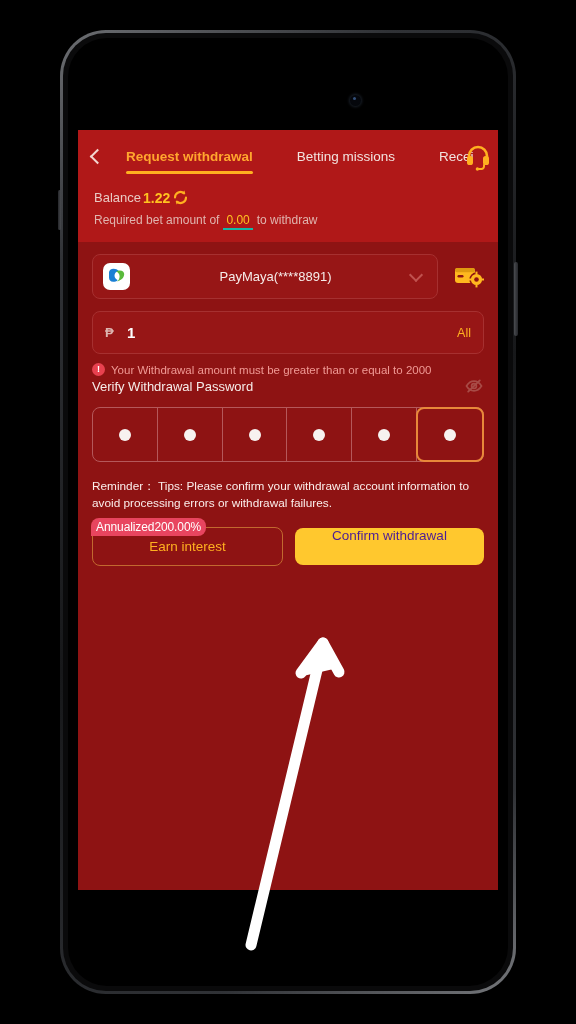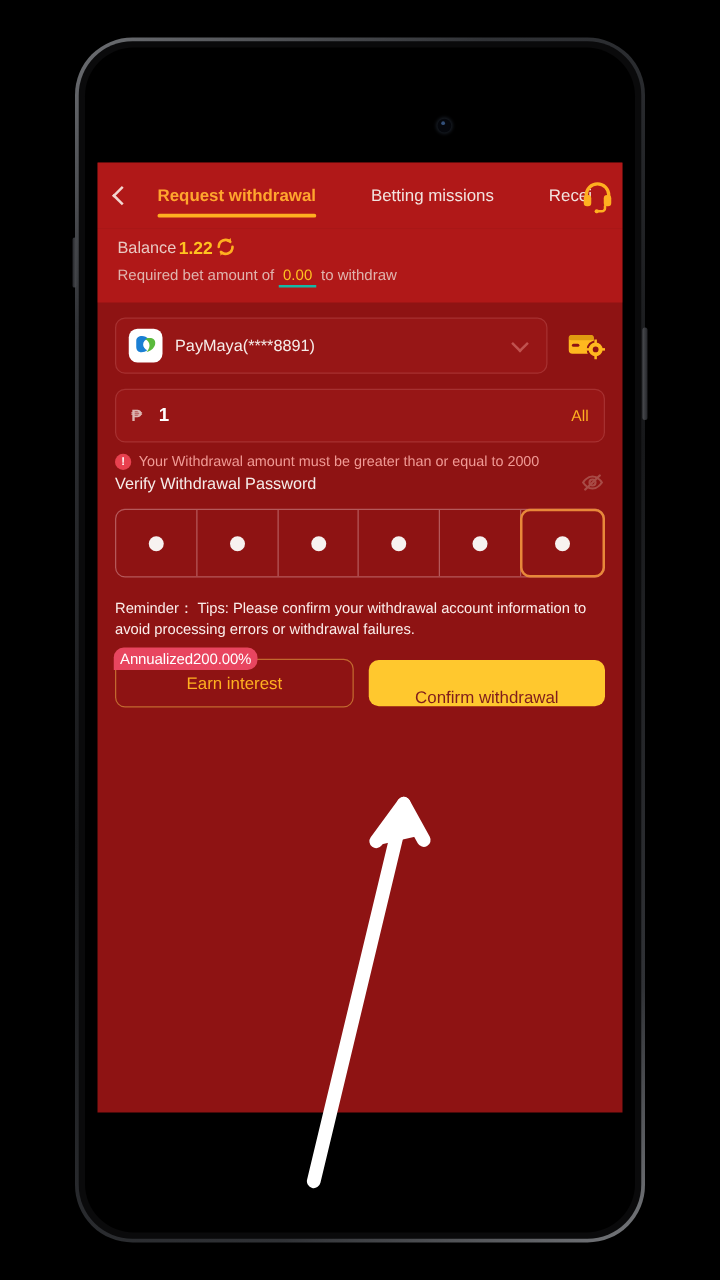--- a/index.html
+++ b/index.html
@@ -178,21 +178,21 @@
   }
   #required-bet-amount {
     color: #ffc220;
     border-bottom: 2px solid #14b8a6;
     padding: 0 3px 1px 3px;
   }
 
   
   #body-area { padding: 12px 14px 0 14px; }
 
-  #account-row { display: flex; align-items: center; gap: 16px; }
+  #account-row { display: flex; align-items: center; gap: 16px; text-align: center; }
   #account-select {
     flex: 1;
     height: 43px;
     border: 1px solid #a63030;
     border-radius: 8px;
     background: #971616;
     display: flex;
     align-items: center;
     padding: 0 10px;
     cursor: pointer;
@@ -354,24 +354,24 @@
     padding: 1.5px 5px 2px 5px;
     border-radius: 8px 8px 8px 0;
     white-space: nowrap;
     letter-spacing: -0.1px;
   }
   #confirm-withdrawal-button {
     flex: 1;
     height: 37px;
     border-radius: 8px;
     background: #ffc82e;
-    color: #7f1d1d;
+    color: #4c1d95;
     font-size: 13.5px;
     display: flex;
-    align-items: flex-end;
+    align-items: flex-start;
     justify-content: center;
     cursor: pointer;
   }
 
   
   #annotation-arrow {
     position: absolute;
     left: 0; top: 0;
     width: 576px; height: 1024px;
     pointer-events: none;

